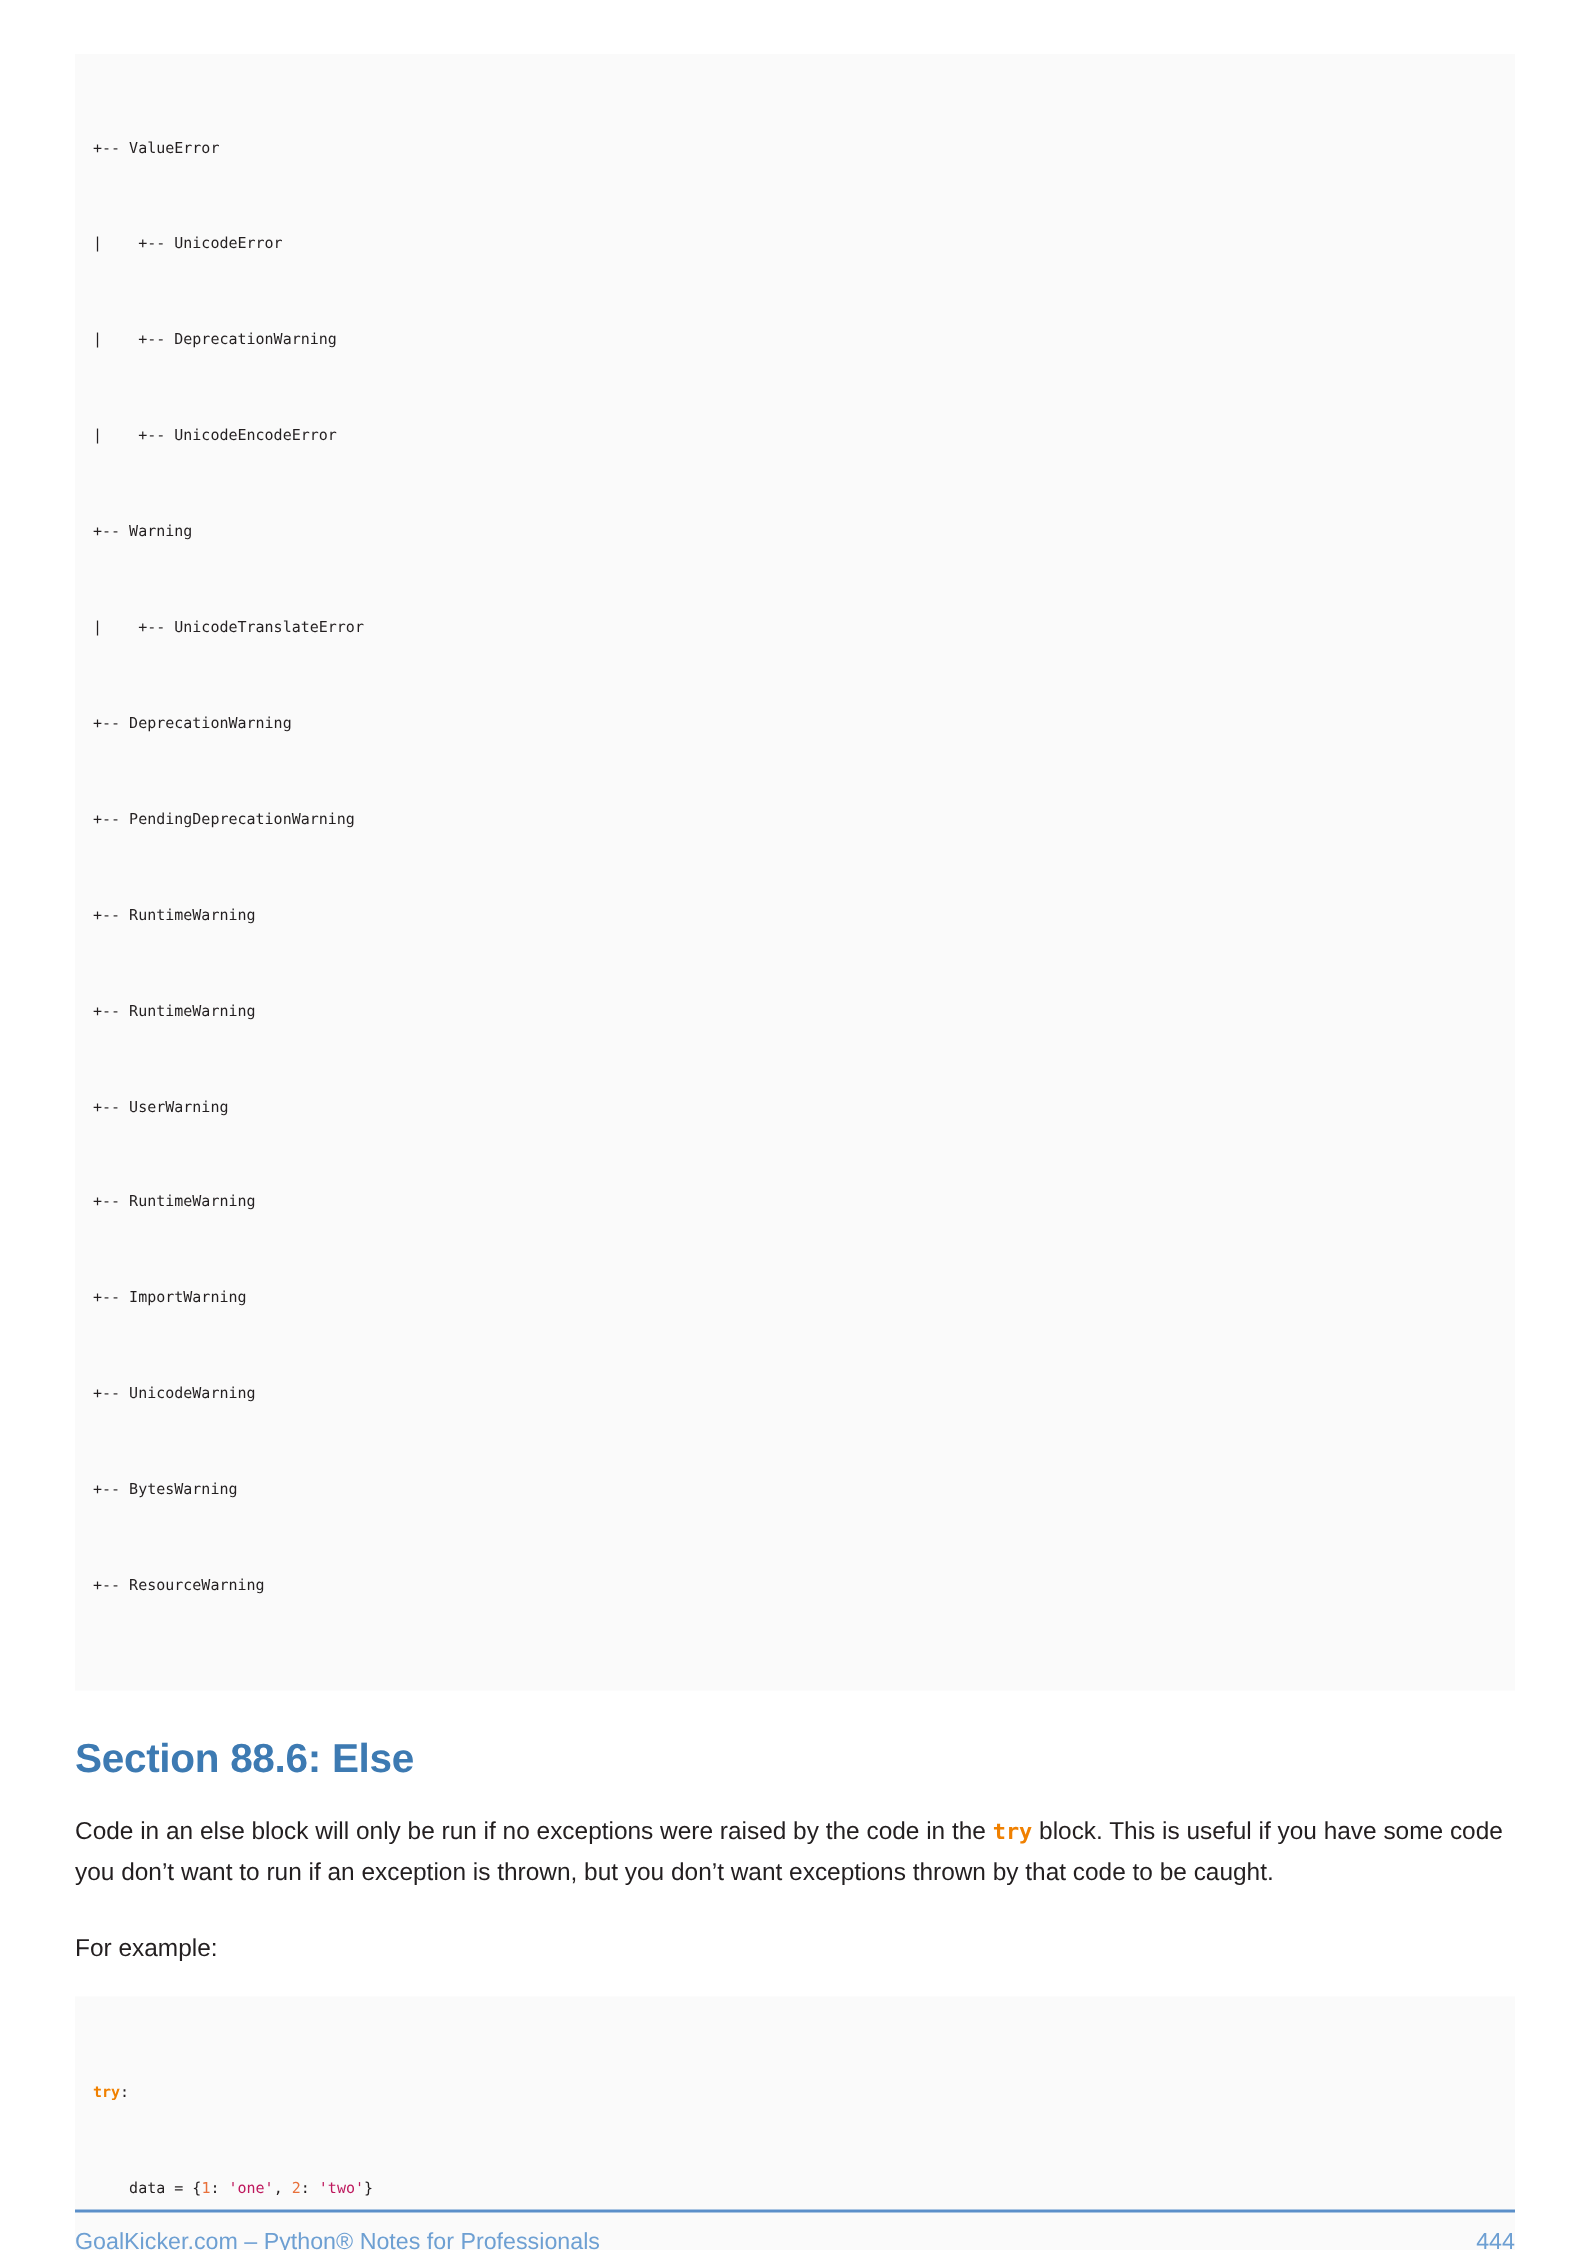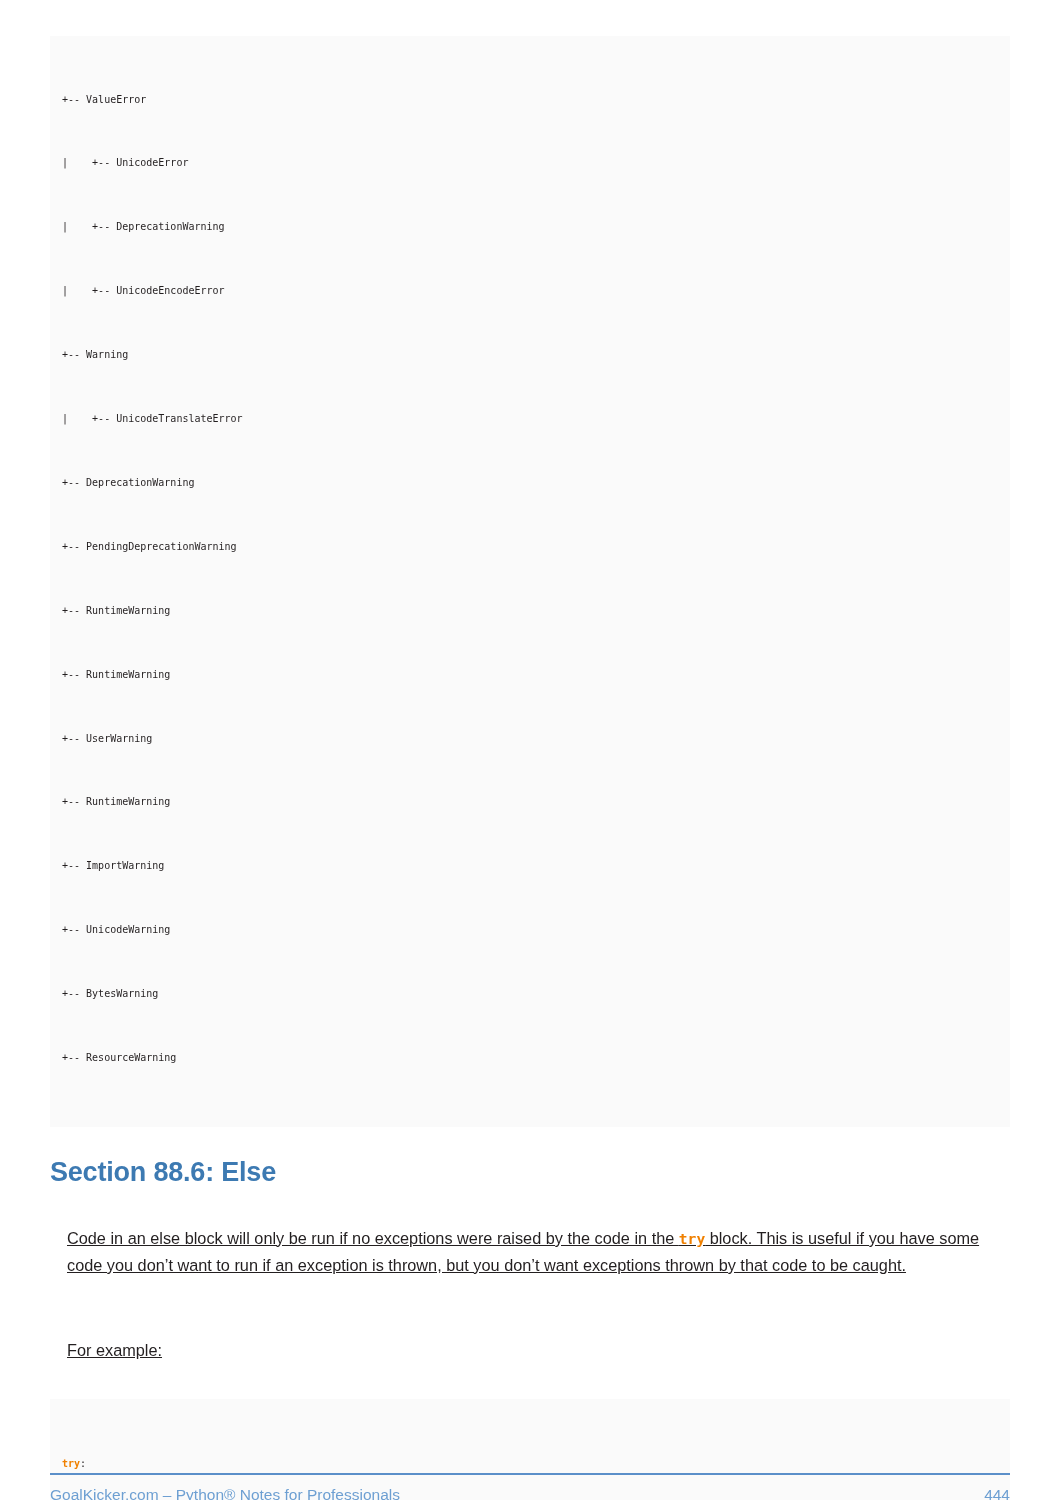--- a/index.html
+++ b/index.html
@@ -48,23 +48,22 @@
     font-weight: bold;
     letter-spacing: -0.2px;
     margin: 0;
     padding: 0;
   }
 
   
   p.body {
     font-size: 16.3px;
     line-height: 27px;
-    margin: 17px;
+    margin: 0;
     color: #231f20;
-    text-decoration: underline;
   }
   code.inline-kw {
     font-family: "DejaVu Sans Mono", "Liberation Mono", monospace;
     font-size: 14.6px;
     font-weight: bold;
     color: #f08000;
   }
 
   
   .sp-heading  { height: 30px; }

